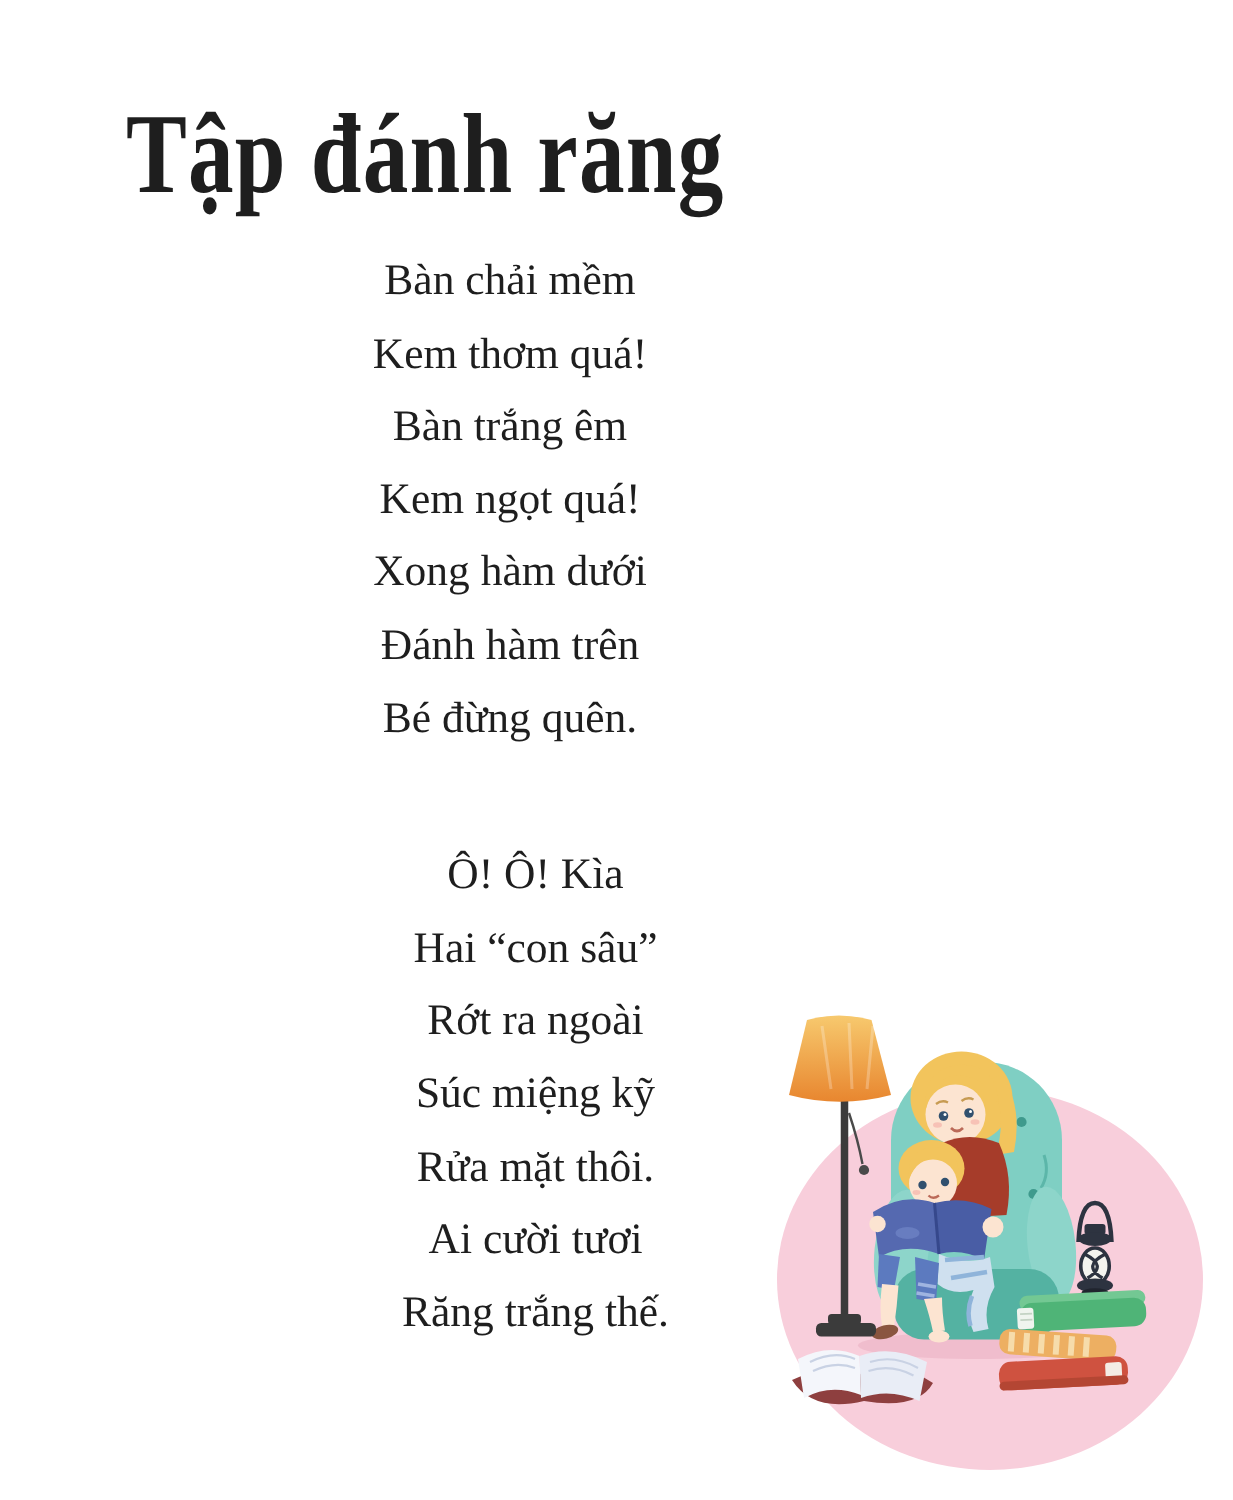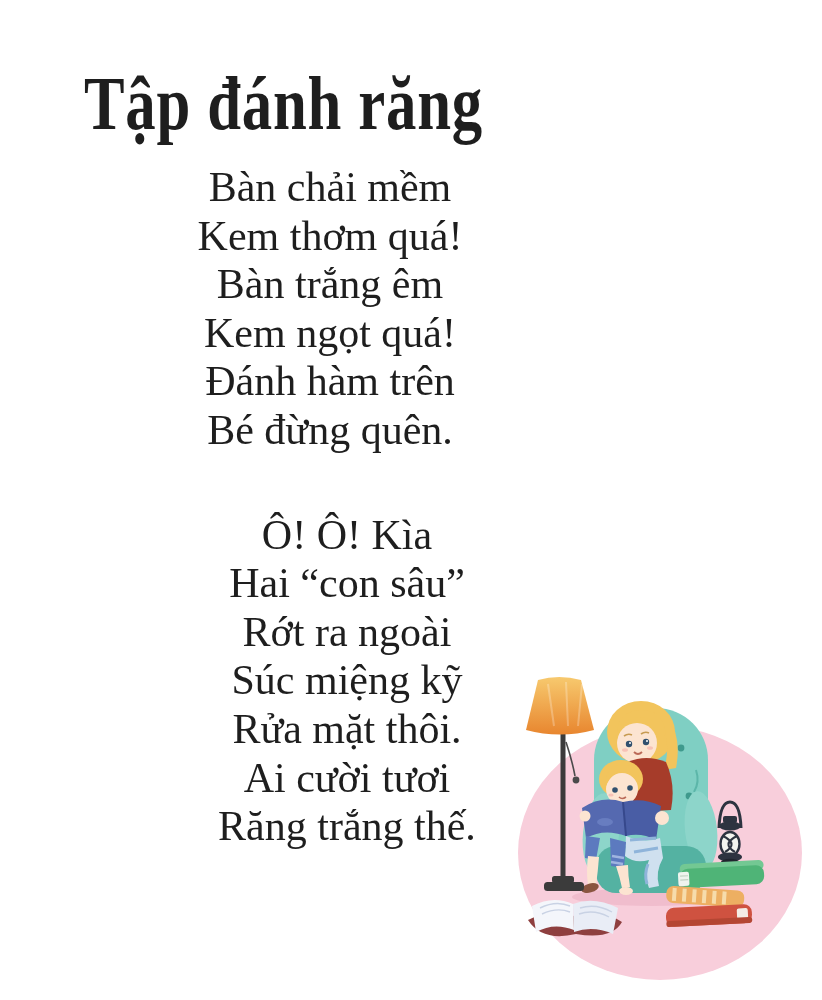--- a/index.html
+++ b/index.html
@@ -18,43 +18,44 @@
     font-family:Liberation Serif, serif;
   }
   .title{
     position:absolute; left:84px; top:60px; margin:0;
     font-size:76px; font-weight:bold; color:var(--text);
     line-height:1.15; white-space:nowrap;
     transform:scaleX(.8); transform-origin:0 0;
     letter-spacing:1px;
   }
   .poem{
-    position:absolute; top:163px; left:0; width:660px;
+    position:absolute; top:163px; left:10px; width:660px;
     text-align:center; color:var(--text);
-    font-size:42px; line-height:48.6px;
+    font-size:29px; line-height:48.6px;
   }
   .poem p{margin:0;}
   .stanza + .stanza{margin-top:56px;padding-left:34px;}
   .illustration{
     position:absolute; left:490px; top:650px; width:332px; height:350px;
   }
 </style>
 </head>
 <body>
 
 <div class="page">
 
   <h1 class="title">Tập đánh răng</h1>
 
   <div class="poem">
     <div class="stanza">
       <p>Bàn chải mềm</p>
       <p>Kem thơm quá!</p>
       <p>Bàn trắng êm</p>
       <p>Kem ngọt quá!</p>
+      <p>Xong hàm dưới</p>
       <p>Đánh hàm trên</p>
       <p>Bé đừng quên.</p>
     </div>
     <div class="stanza">
       <p>Ô! Ô! Kìa</p>
       <p>Hai “con sâu”</p>
       <p>Rớt ra ngoài</p>
       <p>Súc miệng kỹ</p>
       <p>Rửa mặt thôi.</p>
       <p>Ai cười tươi</p>

